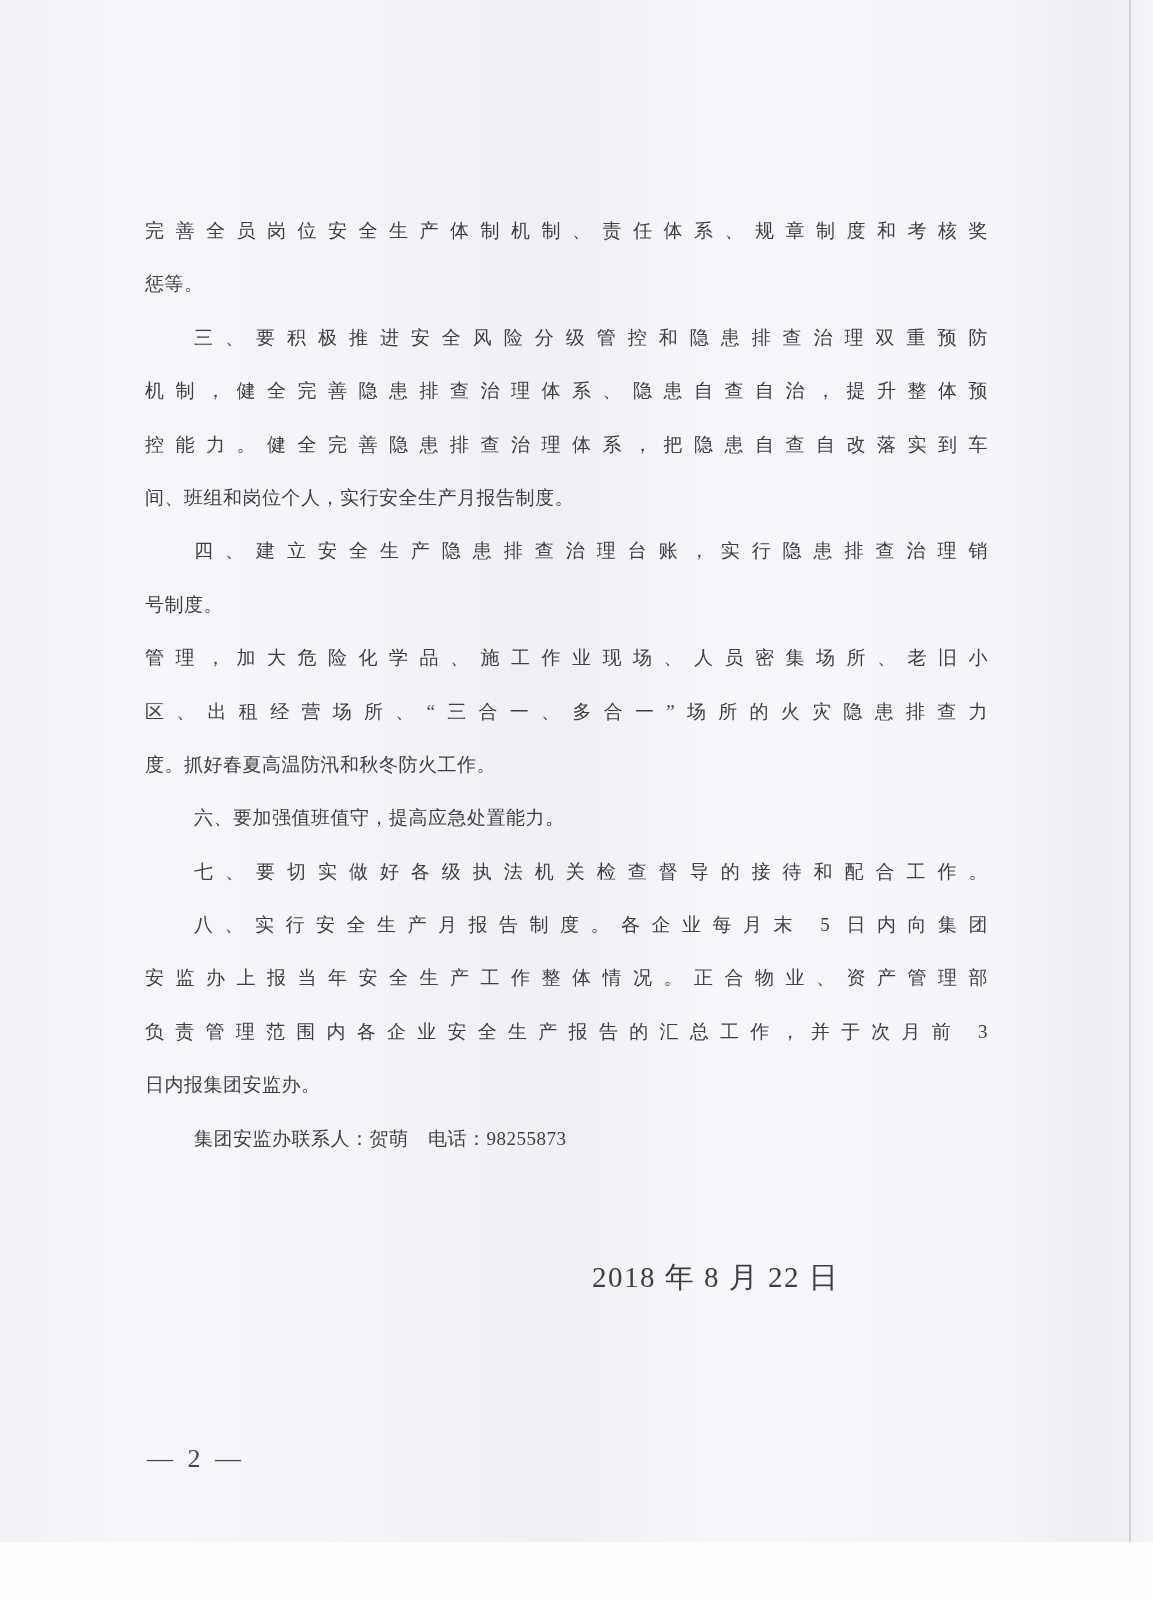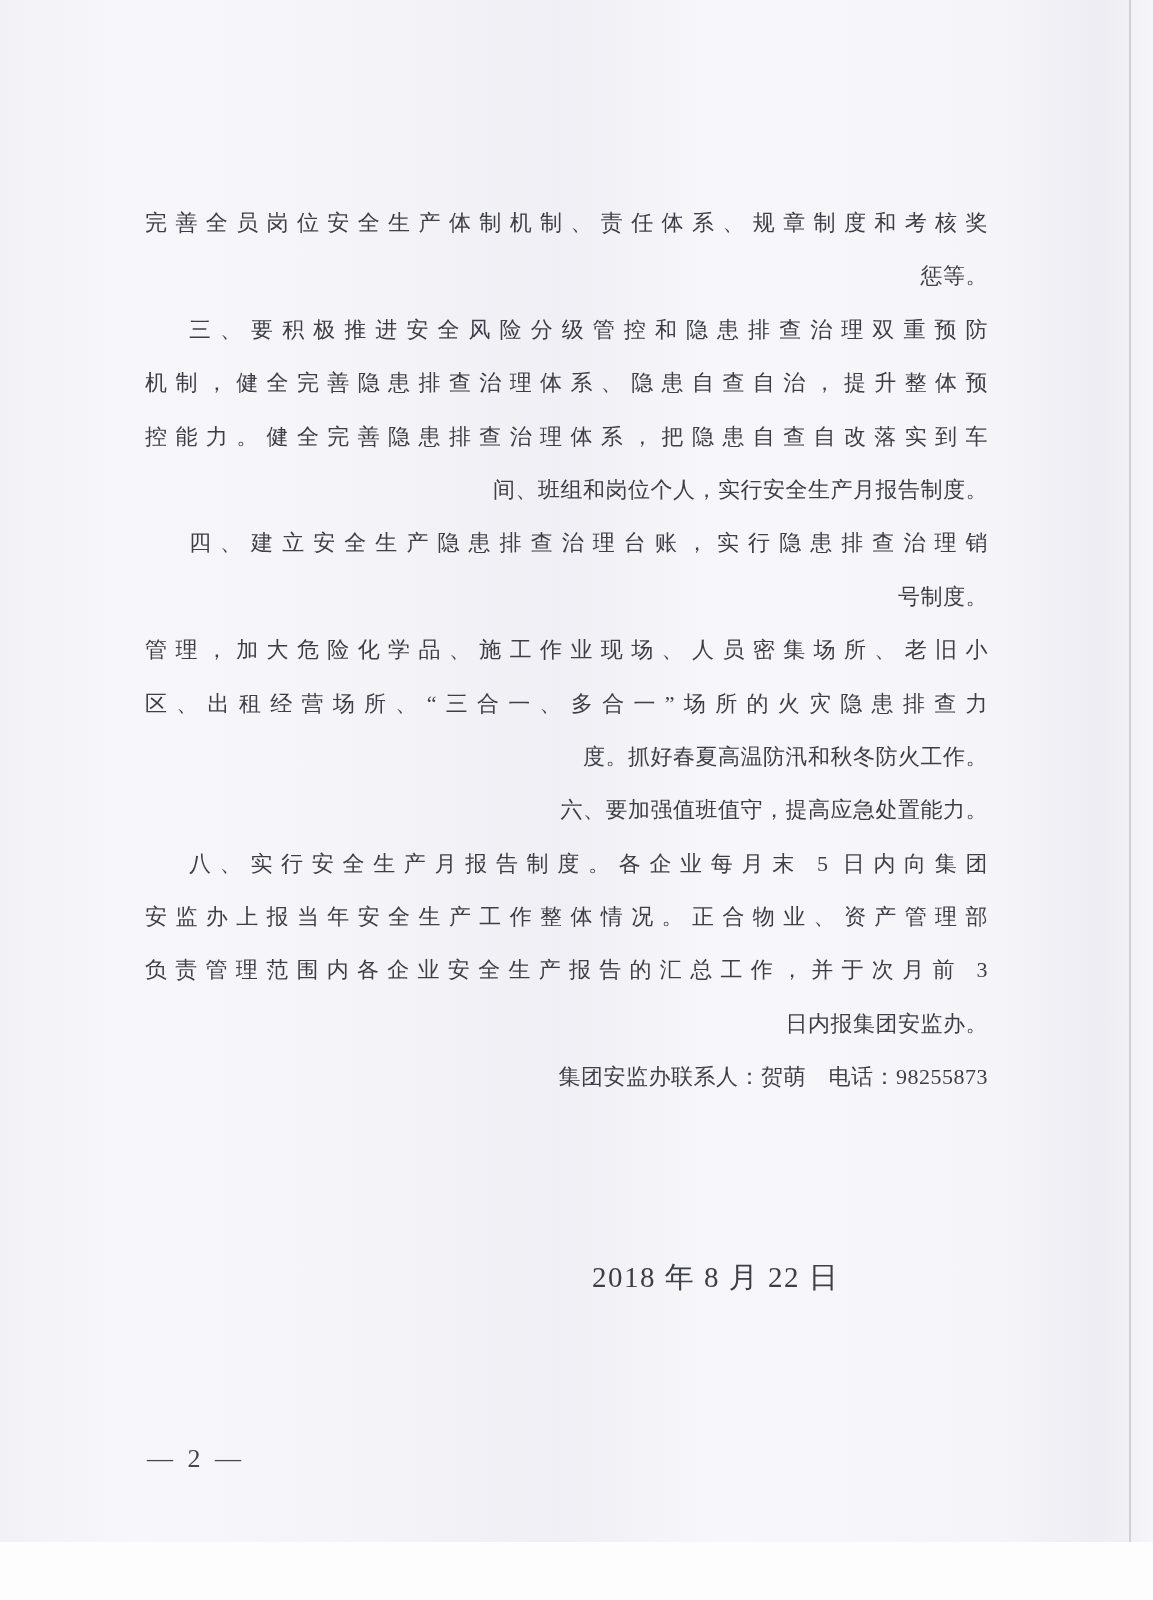--- a/index.html
+++ b/index.html
@@ -37,36 +37,37 @@
     position: absolute;
     left: 0;
     top: 1542px;
     width: 100%;
     height: 58px;
     background: #fdfdfe;
   }
   .body-text {
     position: absolute;
     left: 145px;
-    top: 196px;
+    top: 204px;
     width: 843px;
-    font-size: 22px;
+    font-size: 19px;
   }
   .ln {
     height: 53.4px;
     line-height: 53.4px;
-    text-align: right;
+    text-align: left;
     letter-spacing: 0.5px;
   }
   .jt {
     text-align: justify;
     text-align-last: justify;
   }
   .ind {
     text-indent: 2em;
+    margin-left: 11px;
   }
   .date-line {
     position: absolute;
     left: 592px;
     top: 1258px;
     font-size: 29px;
     letter-spacing: 1.5px;
     white-space: nowrap;
   }
   .page-number {
@@ -90,20 +91,21 @@
     <div class="ln ind jt">三、要积极推进安全风险分级管控和隐患排查治理双重预防</div>
     <div class="ln jt">机制，健全完善隐患排查治理体系、隐患自查自治，提升整体预</div>
     <div class="ln jt">控能力。健全完善隐患排查治理体系，把隐患自查自改落实到车</div>
     <div class="ln">间、班组和岗位个人，实行安全生产月报告制度。</div>
     <div class="ln ind jt">四、建立安全生产隐患排查治理台账，实行隐患排查治理销</div>
     <div class="ln">号制度。</div>
     <div class="ln jt">管理，加大危险化学品、施工作业现场、人员密集场所、老旧小</div>
     <div class="ln jt">区、出租经营场所、“三合一、多合一”场所的火灾隐患排查力</div>
     <div class="ln">度。抓好春夏高温防汛和秋冬防火工作。</div>
     <div class="ln ind">六、要加强值班值守，提高应急处置能力。</div>
+    <div class="ln ind jt">七、要切实做好各级执法机关检查督导的接待和配合工作。</div>
     <div class="ln ind jt">八、实行安全生产月报告制度。各企业每月末 5 日内向集团</div>
     <div class="ln jt">安监办上报当年安全生产工作整体情况。正合物业、资产管理部</div>
     <div class="ln jt">负责管理范围内各企业安全生产报告的汇总工作，并于次月前 3</div>
     <div class="ln">日内报集团安监办。</div>
     <div class="ln ind">集团安监办联系人：贺萌　电话：98255873</div>
   </div>
 
   <div class="date-line">2018 年 8 月 22 日</div>
 
   <div class="page-number">— 2 —</div>

